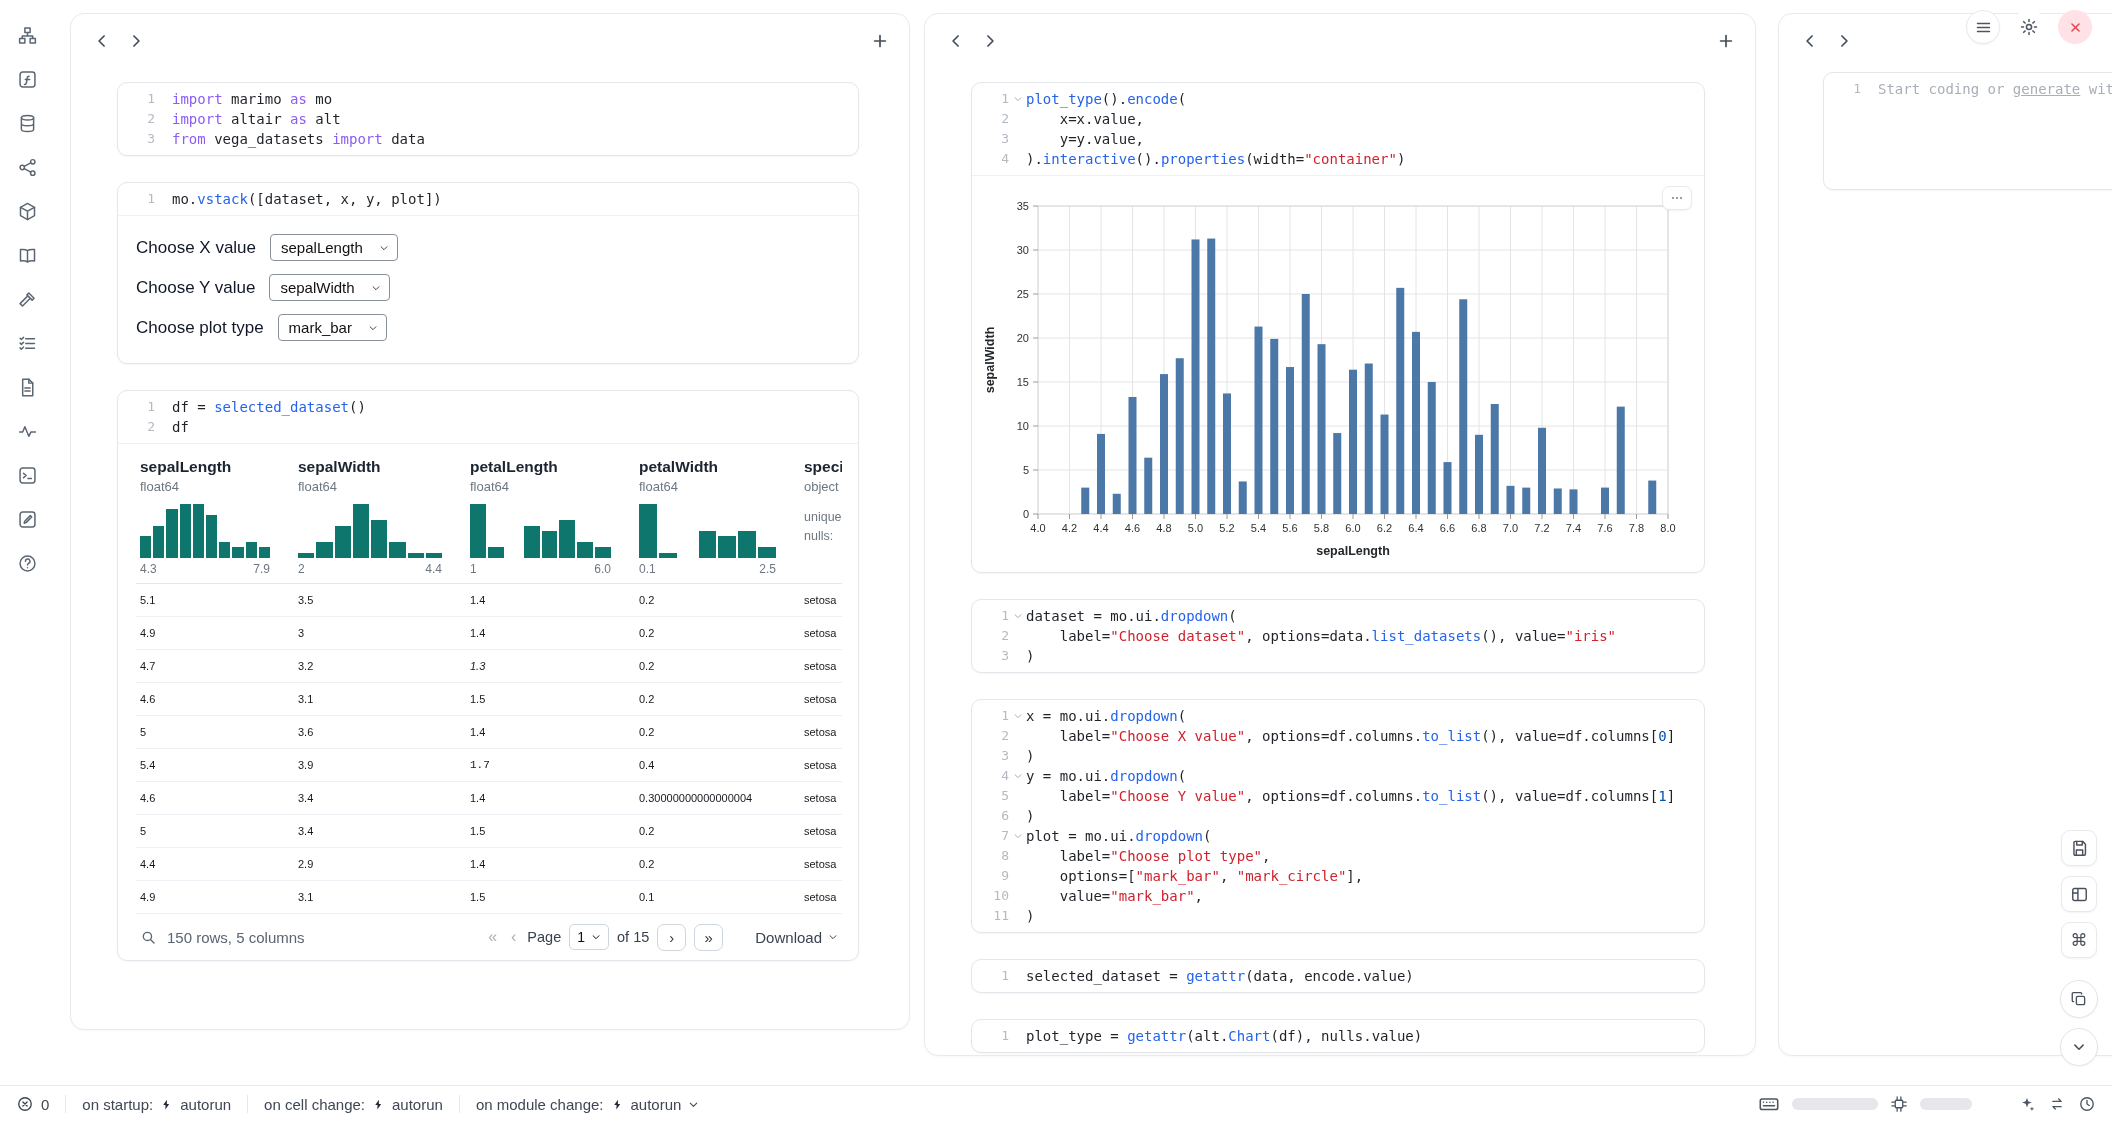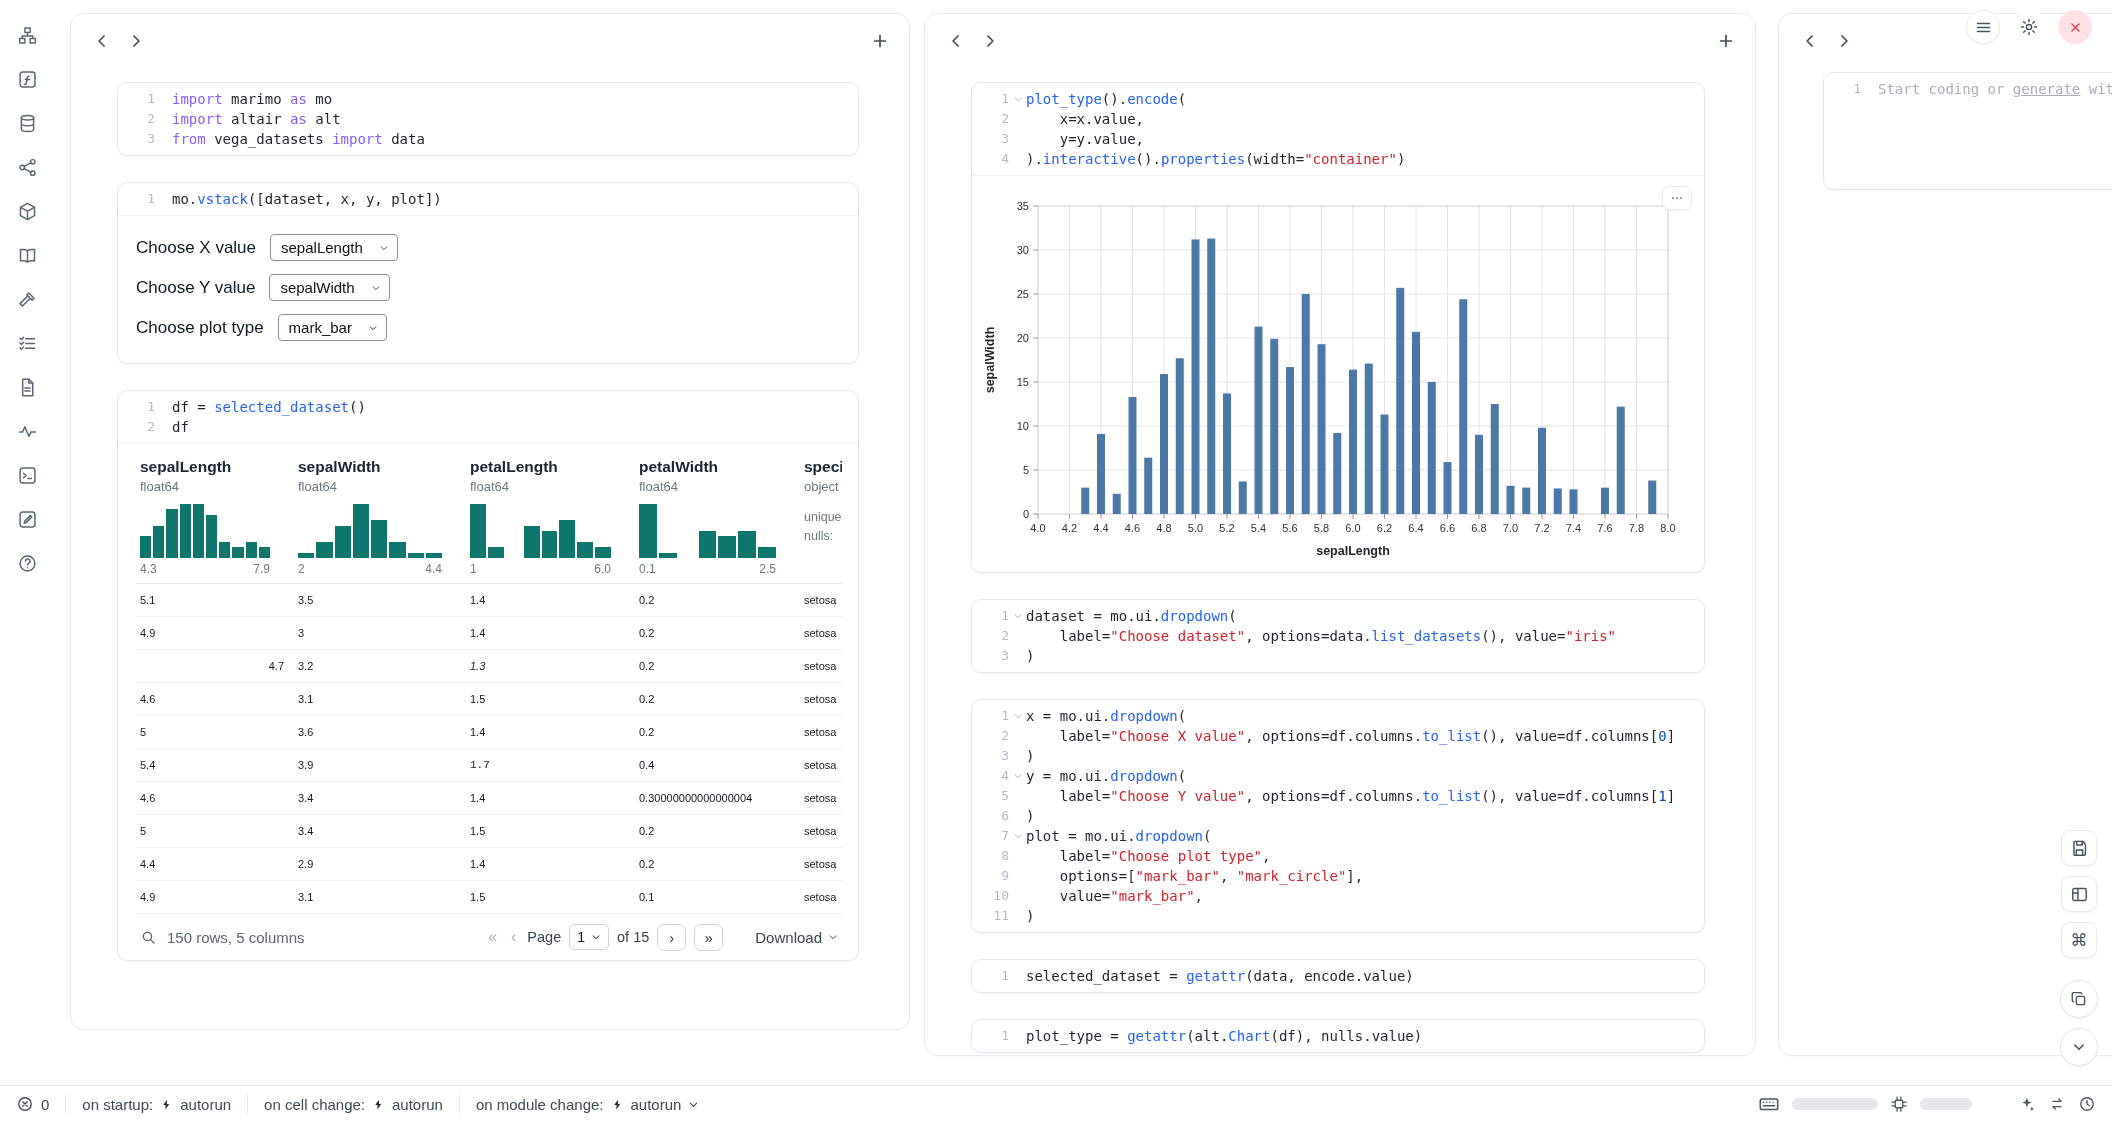--- a/index.html
+++ b/index.html
@@ -371,21 +371,21 @@
                 <div class="t-cell" style="width: 170px;">setosa</div>
               </div>
               <div class="t-row">
                 <div class="t-cell" style="width: 158px;">4.9</div>
                 <div class="t-cell" style="width: 172px;">3</div>
                 <div class="t-cell" style="width: 169px;">1.4</div>
                 <div class="t-cell" style="width: 165px;">0.2</div>
                 <div class="t-cell" style="width: 170px;">setosa</div>
               </div>
               <div class="t-row">
-                <div class="t-cell" style="width: 158px; text-align: right;">4.7</div>
+                <div class="t-cell" style="width: 158px;">4.7</div>
                 <div class="t-cell" style="width: 172px;">3.2</div>
                 <div class="t-cell" style="width: 169px; font-style: italic;">1.3</div>
                 <div class="t-cell" style="width: 165px;">0.2</div>
                 <div class="t-cell" style="width: 170px;">setosa</div>
               </div>
               <div class="t-row">
                 <div class="t-cell" style="width: 158px;">4.6</div>
                 <div class="t-cell" style="width: 172px;">3.1</div>
                 <div class="t-cell" style="width: 169px;">1.5</div>
                 <div class="t-cell" style="width: 165px;">0.2</div>

